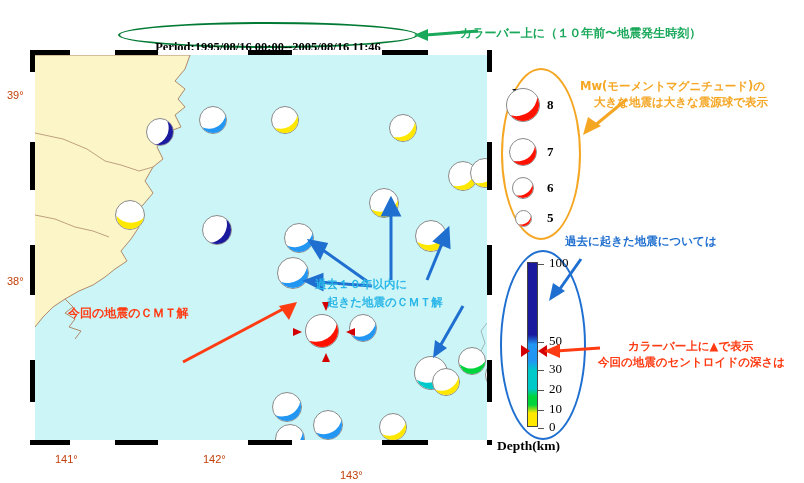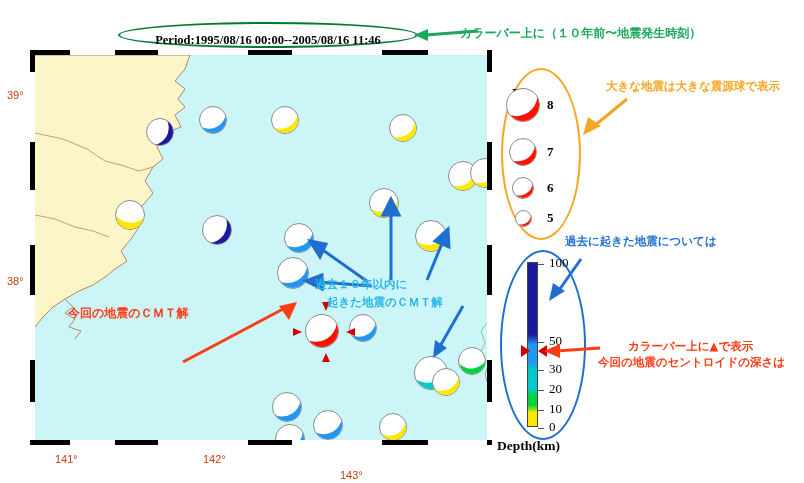--- a/index.html
+++ b/index.html
@@ -11,21 +11,21 @@
   .abs{position:absolute;}
 
   
   #period-wrap{left:118px;top:22px;width:300px;height:26px;}
   #period-ellipse{
     position:absolute;left:0;top:0;width:300px;height:26px;
     border:2px solid #007a33;border-radius:50%;
     box-sizing:border-box;
   }
   #period-text{
-    position:absolute;left:0;top:5px;width:300px;height:26px;
+    position:absolute;left:0;top:12px;width:300px;height:26px;
     display:flex;align-items:center;justify-content:center;
     font-family:"Liberation Serif","DejaVu Serif",serif;
     font-weight:bold;font-size:12.5px;color:#000;white-space:nowrap;
   }
   #period-note{
     left:460px;top:25px;font-size:12px;color:#1aa85a;white-space:nowrap;
     font-family:"DejaVu Sans",sans-serif;font-weight:bold;
   }
 
   
@@ -441,21 +441,22 @@
       </svg>
     </div>
     <div class="maglab" style="left: 52px; top: 150px;">5</div>
   </div>
 
 <svg class="abs" style="left:575px;top:95px;width:60px;height:45px;">
   <line x1="52" y1="4" x2="18" y2="32" stroke="#f5a623" stroke-width="3"></line>
   <polygon points="8,40 13,22 26,31" fill="#f5a623"></polygon>
 </svg>
 <div id="mag-note" class="abs">
-  <div style="margin-left:26px;">大きな地震は大きな震源球で表示</div>
+  <div>Mw(モーメントマグニチュード)の</div>
+  <div style="margin-left:14px;">大きな地震は大きな震源球で表示</div>
 </div>
 
 <div id="depth-ellipse" class="abs"></div>
 <div id="cbar" class="abs" style="background: linear-gradient(to top, rgb(255, 232, 0) 0%, rgb(255, 232, 0) 8%, rgb(0, 212, 60) 13%, rgb(0, 212, 60) 18%, rgb(0, 201, 201) 23%, rgb(0, 201, 201) 34%, rgb(33, 150, 243) 40%, rgb(33, 150, 243) 50%, rgb(26, 26, 158) 56%, rgb(26, 26, 158) 100%);"></div>
 <div id="cb-ticks" class="abs" style="left:527px;top:262px;width:80px;height:170px;">
     <div class="cbtick" style="left: 11px; top: 2px;"></div>
     <div class="cblab" style="left: 22px; top: -7px;">100</div>
     <div class="cbtick" style="left: 11px; top: 80px;"></div>
     <div class="cblab" style="left: 22px; top: 71px;">50</div>
     <div class="cbtick" style="left: 11px; top: 108px;"></div>

